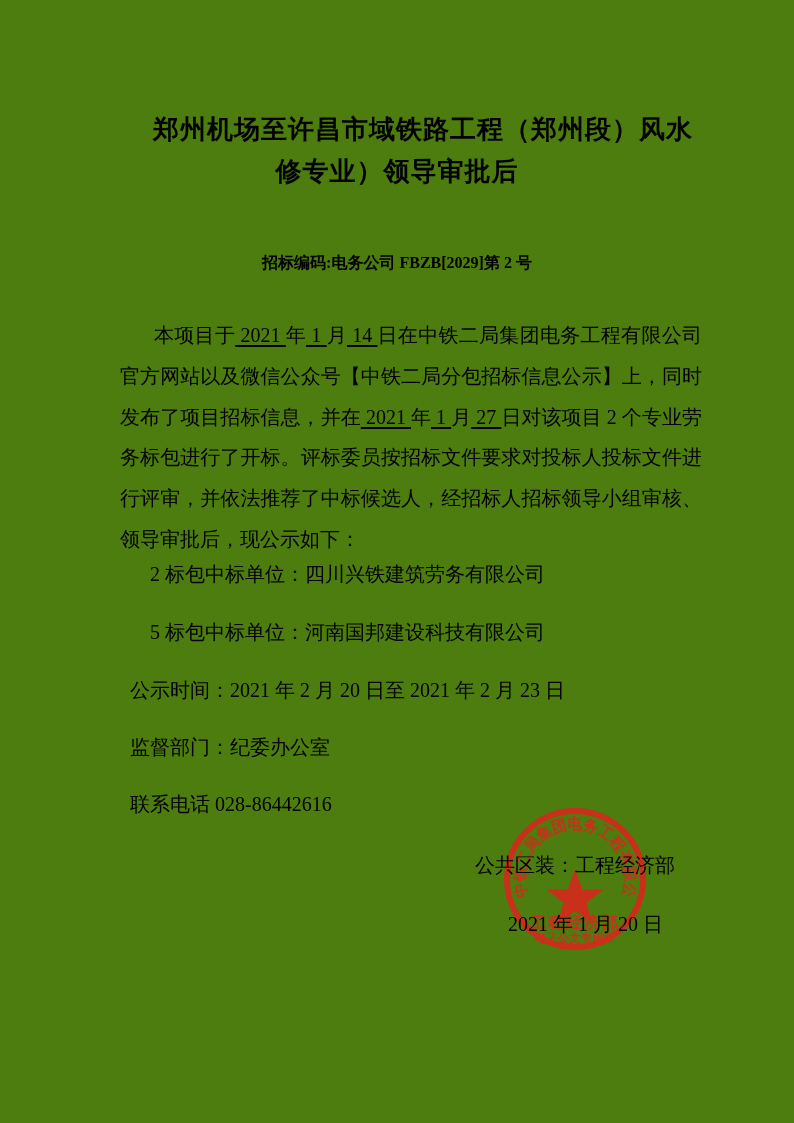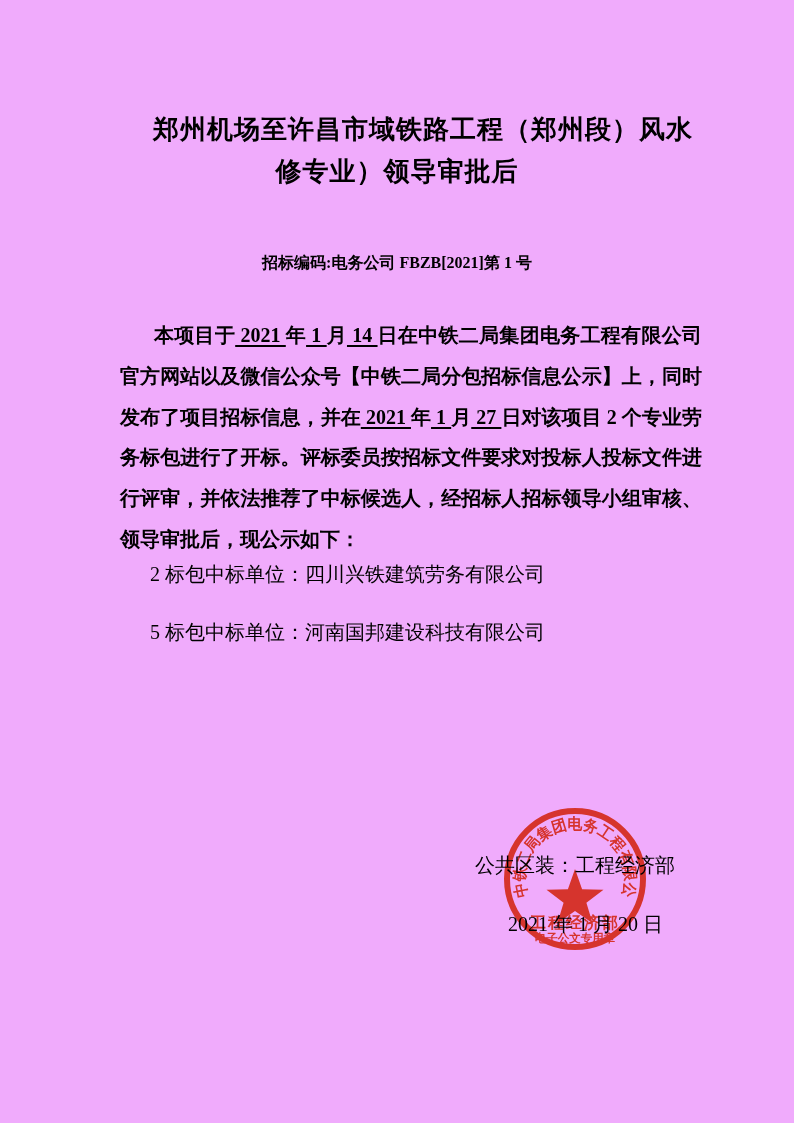--- a/index.html
+++ b/index.html
@@ -1,19 +1,19 @@
 <!DOCTYPE html>
 <html lang="zh"><head>
 <meta charset="utf-8">
 <style>
   html,body{margin:0;padding:0;background:#ffffff;}
   .page{
     position:relative;
     width:794px;height:1123px;
-    background:#f0abfc;
+    background:#4d7c0f;
     overflow:hidden;
     font-family:"Liberation Serif", serif;
     color:#000;
   }
   
   .title-block{
     position:absolute;top:108px;left:77px;width:640px;
     text-align:center;
     font-family:"Liberation Sans", sans-serif;
     font-weight:bold;font-size:26px;line-height:42px;
@@ -22,21 +22,21 @@
   .title-block .title-line:first-child{padding-left:52px;}
   
   .subtitle{
     position:absolute;top:253px;left:0;width:794px;
     text-align:center;font-weight:bold;font-size:16px;line-height:20px;
   }
   
   .body-paragraph{
     position:absolute;top:295px;left:120px;width:582px;
     font-size:20px;line-height:40.8px;
-    text-align:justify;text-indent:34px;font-weight:bold;
+    text-align:justify;text-indent:34px;
   }
   .body-paragraph .u{text-decoration:underline;text-underline-offset:3px;}
   
   .award-list{position:absolute;top:554px;left:150px;font-size:20px;}
   .award-line{line-height:41px;margin-bottom:17px;white-space:nowrap;}
   
   .info-list{position:absolute;top:670px;left:130px;font-size:20px;}
   .info-line{line-height:41px;margin-bottom:16px;white-space:nowrap;}
   
   .dept-line{
@@ -60,29 +60,34 @@
 </head>
 <body>
 
 <div class="page">
 
   <div class="title-block">
       <div class="title-line">郑州机场至许昌市域铁路工程（郑州段）风水</div>
       <div class="title-line">修专业）领导审批后</div>
     </div>
 
-  <div class="subtitle">招标编码:电务公司 FBZB[2021]第 1 号</div>
+  <div class="subtitle">招标编码:电务公司 FBZB[2029]第 2 号</div>
 
   <p class="body-paragraph"><span>本项目于</span><span class="u"> 2021 </span><span>年</span><span class="u"> 1 </span><span>月</span><span class="u"> 14 </span><span>日在中铁二局集团电务工程有限公司官方网站以及微信公众号【中铁二局分包招标信息公示】上，同时发布了项目招标信息，并在</span><span class="u"> 2021 </span><span>年</span><span class="u"> 1 </span><span>月</span><span class="u"> 27 </span><span>日对该项目 2 个专业劳务标包进行了开标。评标委员按招标文件要求对投标人投标文件进行评审，并依法推荐了中标候选人，经招标人招标领导小组审核、领导审批后，现公示如下：</span></p>
 
   <div class="award-list">
       <div class="award-line">2 标包中标单位：四川兴铁建筑劳务有限公司</div>
       <div class="award-line">5 标包中标单位：河南国邦建设科技有限公司</div>
     </div>
 
+  <div class="info-list">
+      <div class="info-line">公示时间：2021 年 2 月 20 日至 2021 年 2 月 23 日</div>
+      <div class="info-line">监督部门：纪委办公室</div>
+      <div class="info-line">联系电话 028-86442616</div>
+    </div>
 
   <div class="dept-line">公共区装：工程经济部</div>
 
   <div class="date-line">2021 年 1 月 20 日</div>
 
   <svg class="seal" viewBox="0 0 160 160">
     <defs>
       <path id="ringPath" d="M 34 97.1 A 50 50 0 1 1 128 97.1" fill="none"></path>
     </defs>
     <circle cx="81" cy="80" r="68" fill="none" stroke-width="6" stroke="#d42a1c"></circle>

